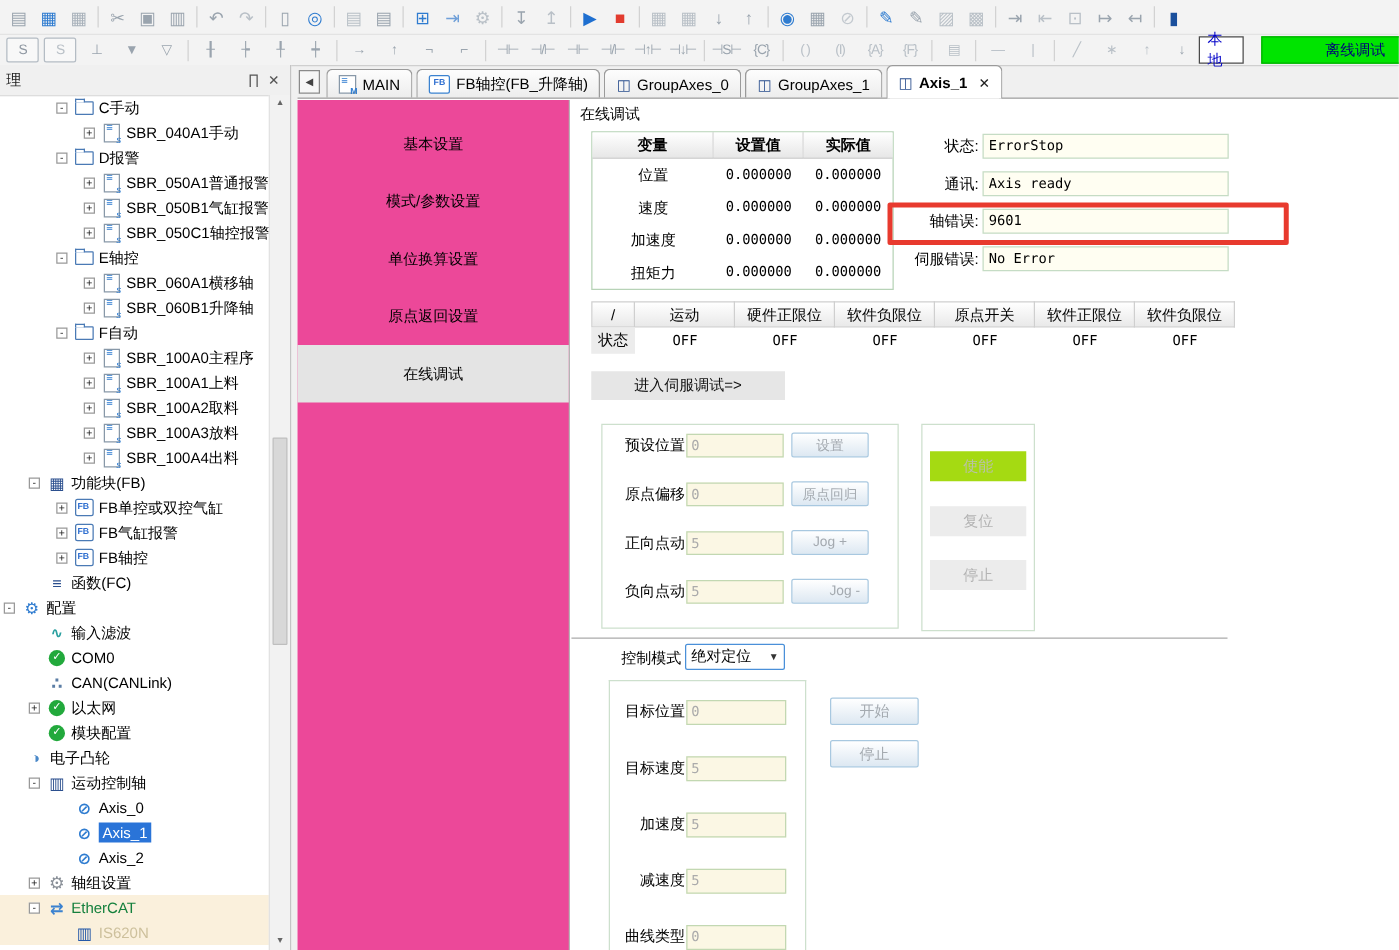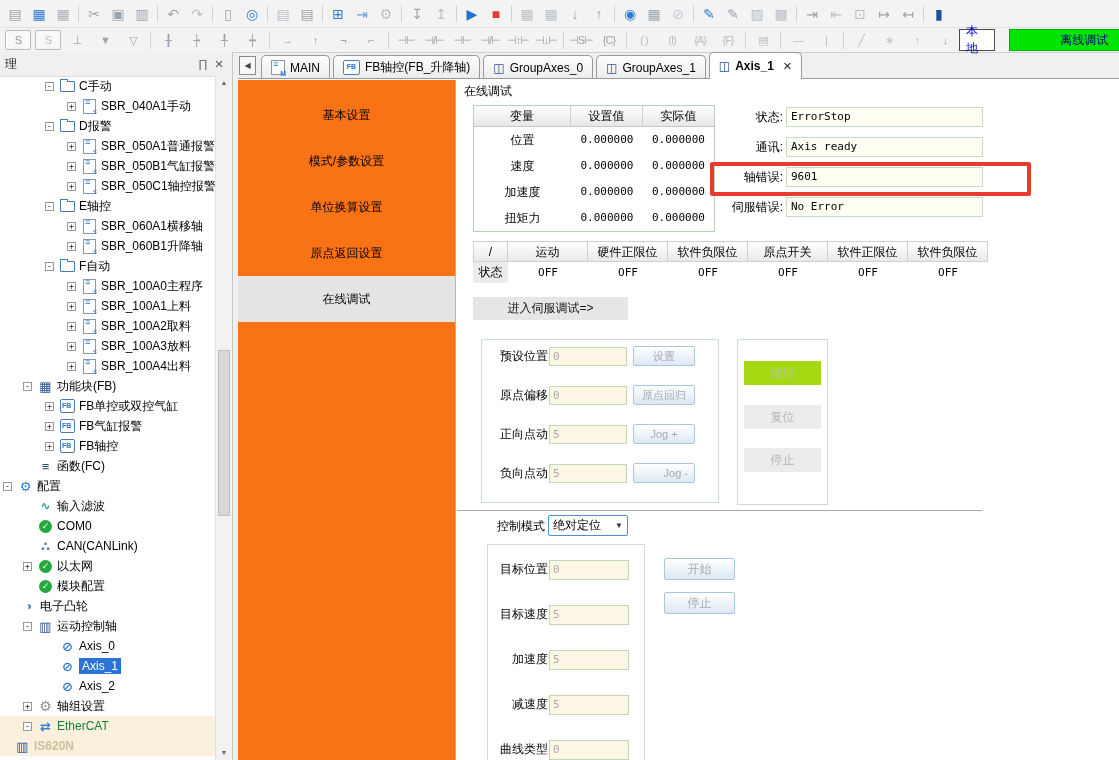--- a/index.html
+++ b/index.html
@@ -72,31 +72,31 @@
   .tab .tclose{margin-left:4px;font-size:11px;color:#222;font-weight:normal;}
   .ic-maindoc{display:inline-block;width:12px;height:13px;border:1px solid #8898a8;background:#fff;position:relative;}
   .ic-maindoc::before{content:"≡";position:absolute;left:1px;top:-2px;font-size:9px;color:#2f7cd0;}
   .ic-maindoc::after{content:"M";position:absolute;right:-2px;bottom:-3px;font-size:7px;color:#2f7cd0;font-weight:bold;}
   .ic-fbtab{display:inline-block;width:15px;height:13px;border:1px solid #3b82d0;border-radius:2px;background:#fff;
       font:bold 7px/12px "Liberation Sans",sans-serif;color:#2f6fd0;text-align:center;}
   .ic-axgrp{display:inline-block;font-size:12px;color:#2b4f8e;}
   .ic-axgrp::before{content:"◫";}
   
   #mainbox{position:absolute;left:238px;top:78px;right:0;bottom:0;background:#fff;border-top:1px solid #9a9a9a;}
-  #menu{position:absolute;left:0;top:1px;width:218px;bottom:0;background:#f97316;border-right:1px solid #b5b5b5;padding-top:12px;box-sizing:border-box;}
+  #menu{position:absolute;left:0;top:1px;width:218px;bottom:0;background:#ec4899;border-right:1px solid #b5b5b5;padding-top:12px;box-sizing:border-box;}
   .menu-item{height:46px;display:flex;align-items:center;justify-content:center;cursor:default;}
   .menu-item.sel{background:#e4e4e4;}
   #content{position:absolute;left:219px;top:1px;right:0;bottom:0;background:#fff;overflow:hidden;}
   #ctitle{position:absolute;left:7px;top:3px;}
   
   #vartable{position:absolute;left:16px;top:25px;border:1px solid #b7d3b7;}
   .vrow{display:flex;}
   .vcell{box-sizing:border-box;text-align:center;overflow:hidden;}
   .vhead .vcell{height:21px;line-height:20px;background:linear-gradient(#ffffff,#e7e7e7);
-      border-right:1px solid #d0d0d0;border-bottom:1px solid #c8c8c8;}
+      border-right:1px solid #d0d0d0;border-bottom:1px solid #c8c8c8;font-weight:bold;}
   .vhead .vcell:last-child{border-right:none;}
   .vbody .vcell{height:26px;line-height:26px;}
   .vbody .vcell.num{font-family:"DejaVu Sans Mono",monospace;font-size:11px;}
   
   .stat-row{position:absolute;left:230px;width:420px;height:22px;display:flex;align-items:center;}
   .stat-lab{width:96px;text-align:right;flex:none;}
   .stat-field{margin-left:3px;width:197px;height:20px;box-sizing:border-box;background:#fffef2;border:1px solid #c5dcc5;
       padding:2px 0 0 4px;font-family:"DejaVu Sans Mono",monospace;font-size:11px;overflow:hidden;}
   #redbox{position:absolute;left:253px;top:82px;width:313px;height:26px;border:4px solid #e83a2e;z-index:5;border-radius:2px;}
   
@@ -405,21 +405,21 @@
       <div class="trow" style="padding-left: 23px;">
         <span class="texp">+</span>
         <span class="tico g-gear"></span>
         <span class="tlab">轴组设置</span>
       </div>
       <div class="trow dim" style="padding-left: 23px;">
         <span class="texp">-</span>
         <span class="tico g-ecat"></span>
         <span class="tlab" style="color: #15803d;">EtherCAT</span>
       </div>
-      <div class="trow dim" style=" font-weight: bold;">
+      <div class="trow dim" style="padding-left: 45px;">
         <span class="texp hid"></span>
         <span class="tico g-drive"></span>
         <span class="tlab" style="color: rgb(205, 192, 156);">IS620N</span>
       </div>
     </div>
   <div id="tscroll">
     <div class="arr">▲</div>
     <div class="thumb"></div>
     <div class="arr" style="position:absolute;bottom:0;left:0;right:0;">▼</div>
   </div>

